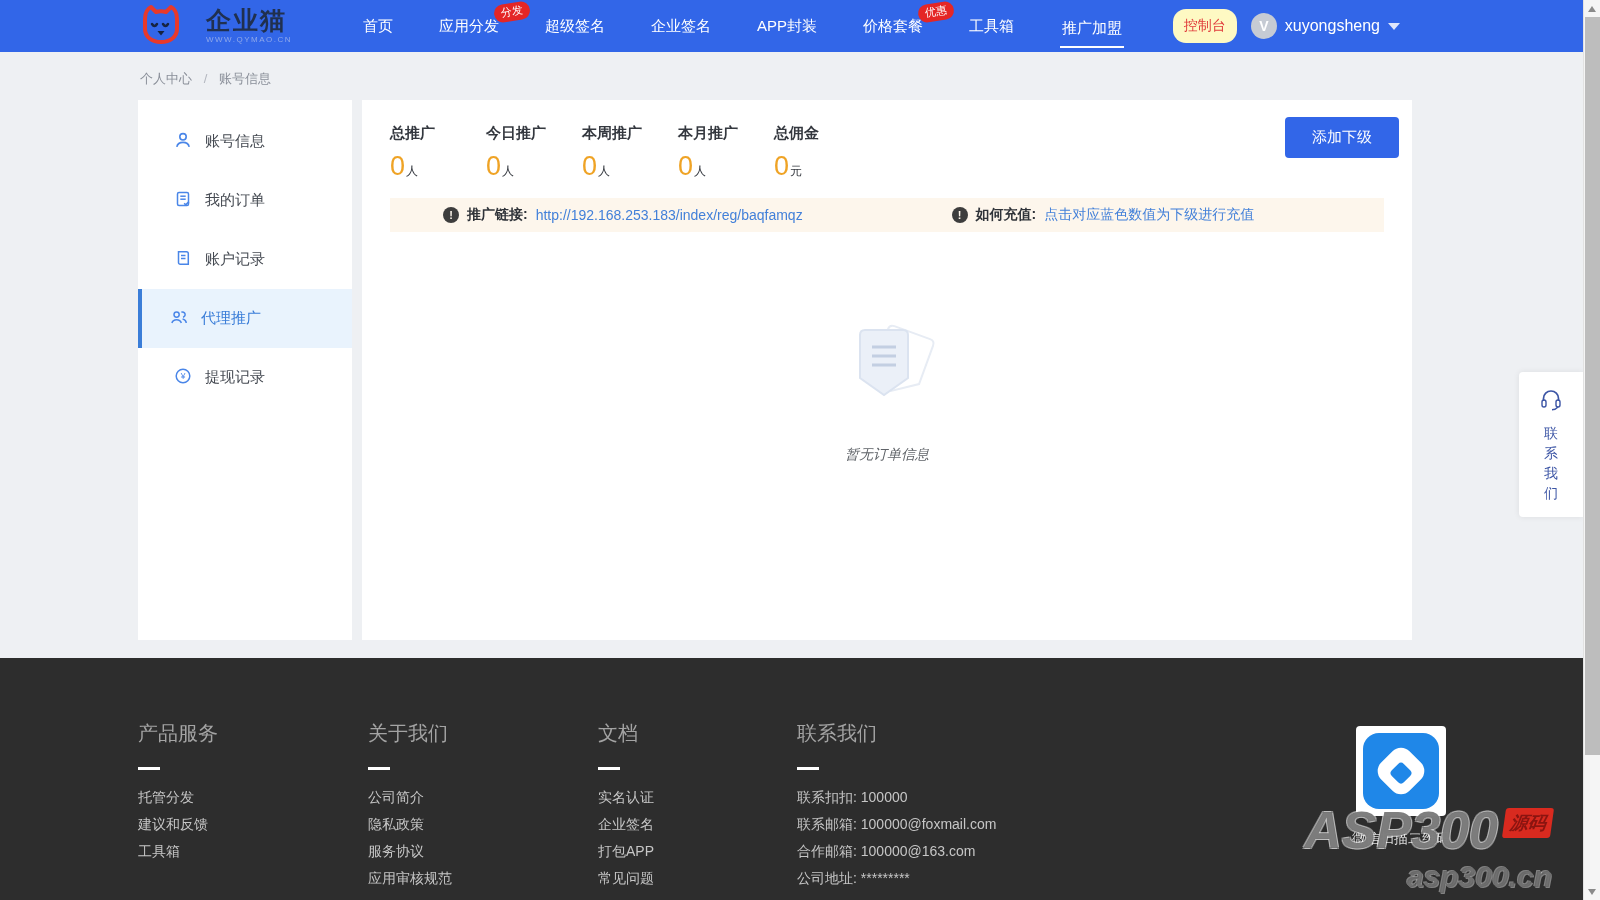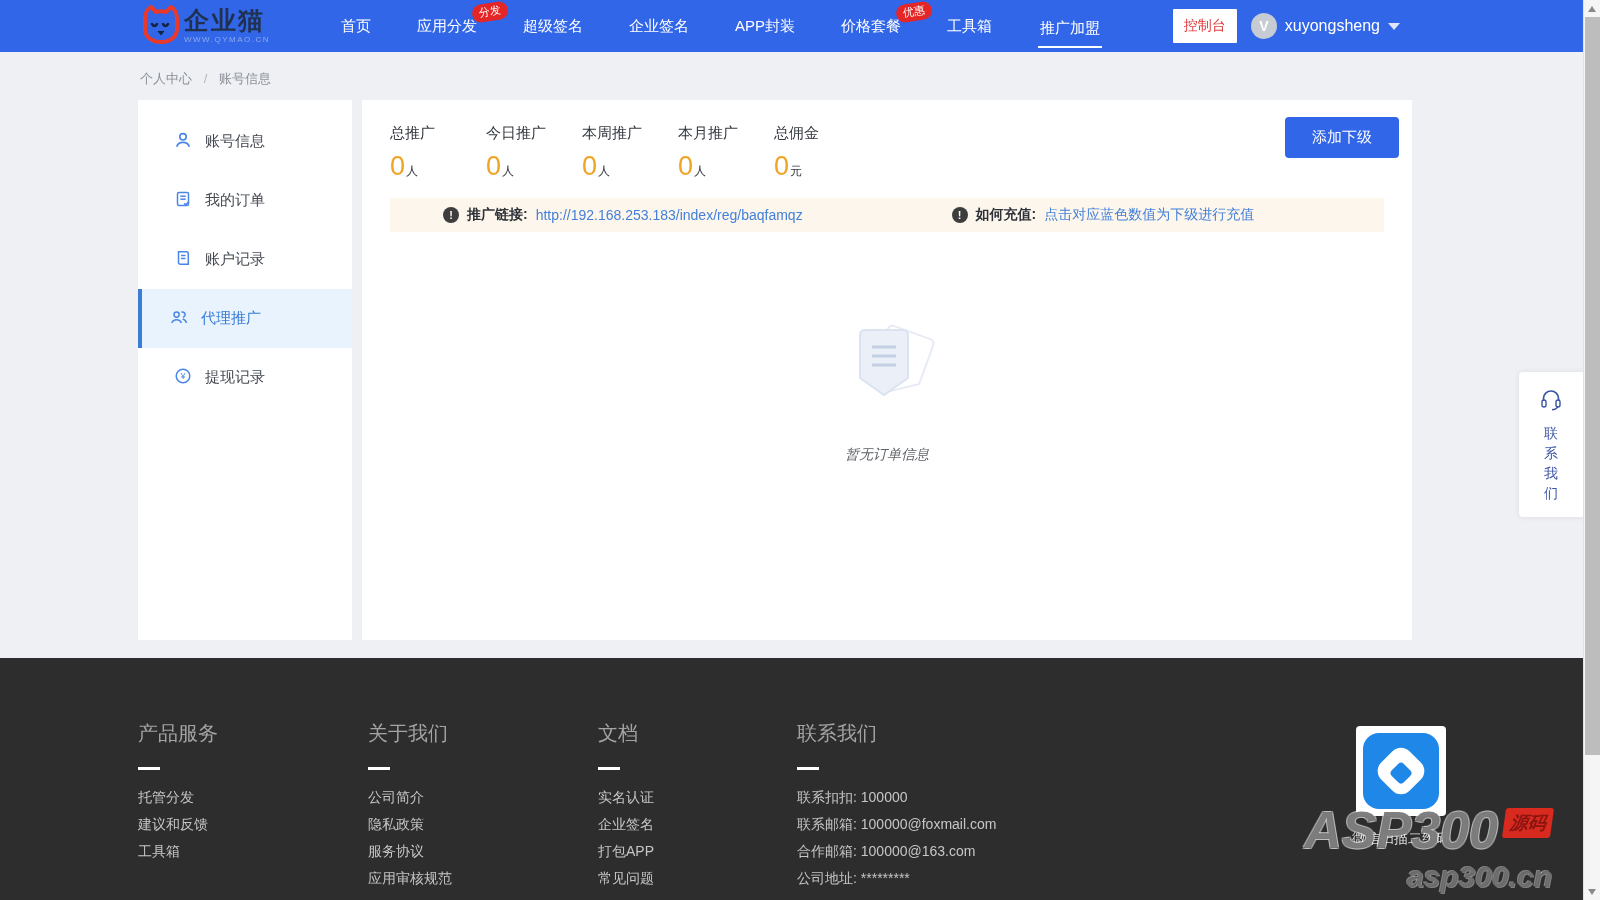--- a/index.html
+++ b/index.html
@@ -1,50 +1,50 @@
 <!DOCTYPE html>
 <html><head>
 <meta charset="utf-8">
 <style>
   * { margin:0; padding:0; box-sizing:border-box; }
   html,body { width:1600px; height:900px; overflow:hidden; font-family:"Liberation Sans","DejaVu Sans",sans-serif; background:#eef0f3; position:relative; }
 
   
   .navbar { height:52px; background:#3266e8; display:flex; align-items:center; padding:0 200px 0 138px; position:relative; }
-  .logo { display:flex; align-items:center; gap:2px; margin-right:48px; }
+  .logo { display:flex; align-items:center; gap:24px; margin-right:48px; }
   .logo-txt { line-height:1; }
   .logo-title { font-size:25px; font-weight:900; color:#20304f; letter-spacing:2px; }
   .logo-sub { font-size:8px; color:#8fa8ea; letter-spacing:1.5px; margin-top:3px; }
   .nav-items { display:flex; align-items:center; height:41px; }
   .nav-item { position:relative; color:#fff; font-size:15px; padding:0 23px; height:52px; display:flex; align-items:center; cursor:pointer; }
   .nav-item.active .nav-label { border-bottom:2px solid #fff; padding:14px 2px 8px; }
   .nav-badge { position:absolute; top:3px; right:-8px; background:#e42626; color:#fff; font-size:11px; padding:1px 7px 2px; border-radius:9px; transform:rotate(-9deg); white-space:nowrap; }
   .nav-right { margin-left:auto; display:flex; align-items:center; gap:14px; }
-  .console-btn { background:#ffffff; color:#e03a3a; font-size:14px; padding:8px 11px; border:none; border-radius:1px; cursor:pointer; }
+  .console-btn { background:#fef9c3; color:#e03a3a; font-size:14px; padding:8px 11px; border:none; border-radius:13px; cursor:pointer; }
   .user-box { display:flex; align-items:center; gap:8px; cursor:pointer; }
   .avatar { width:26px; height:26px; border-radius:50%; background:#c6cbd4; color:#fff; font-weight:700; font-size:14px; display:flex; align-items:center; justify-content:center; }
   .username { color:#fff; font-size:16px; }
   .caret { width:0; height:0; border-left:6px solid transparent; border-right:6px solid transparent; border-top:7px solid #dfe6fb; }
 
   
   .breadcrumb { padding:18px 0 12px 140px; font-size:13px; color:#8a8f99; }
   .breadcrumb .sep { margin:0 8px; color:#b3b7bf; }
 
   
   .content { display:flex; margin:0 188px 0 138px; height:540px; }
   .card { background:#fff; }
   .sidebar { width:214px; padding-top:12px; }
   .side-item { height:59px; display:flex; align-items:center; gap:13px; padding-left:32px; font-size:15px; color:#454a52; cursor:pointer; border-left:4px solid transparent; }
   .side-item svg { stroke:#4a86e8; }
   .side-item.active { background:#e9f3fd; border-left:4px solid #3a7dd8; color:#3a7dd8; padding-left:28px; }
   .main { flex:1; margin-left:10px; padding:20px 28px; position:relative; }
 
   .stats { display:flex; margin-top:4px; }
   .stat { width:96px; }
-  .stat-label { font-size:15px; color:#34383f; font-weight:400; margin-bottom:8px; }
+  .stat-label { font-size:15px; color:#34383f; font-weight:700; margin-bottom:8px; }
   .stat-value { color:#efa325; font-size:27px; }
   .stat-unit { color:#34383f; font-size:12px; margin-left:1px; }
   .add-btn { position:absolute; top:17px; right:13px; background:#3266e8; color:#fff; border:none; font-size:15px; padding:11px 27px; border-radius:4px; cursor:pointer; }
 
   .notice { margin-top:16px; height:34px; background:#fdf6ec; position:relative; font-size:14px; }
   .notice-seg { position:absolute; top:0; height:100%; display:flex; align-items:center; gap:8px; }
   .seg1 { left:53px; } .seg2 { left:56.5%; }
   .excl { width:16px; height:16px; border-radius:50%; background:#3d3d3d; color:#fdf6ec; font-size:11px; font-weight:700; display:flex; align-items:center; justify-content:center; }
   .notice-label { color:#2f3339; font-weight:700; }
   .notice-link { color:#4380d9; text-decoration:none; cursor:pointer; }

